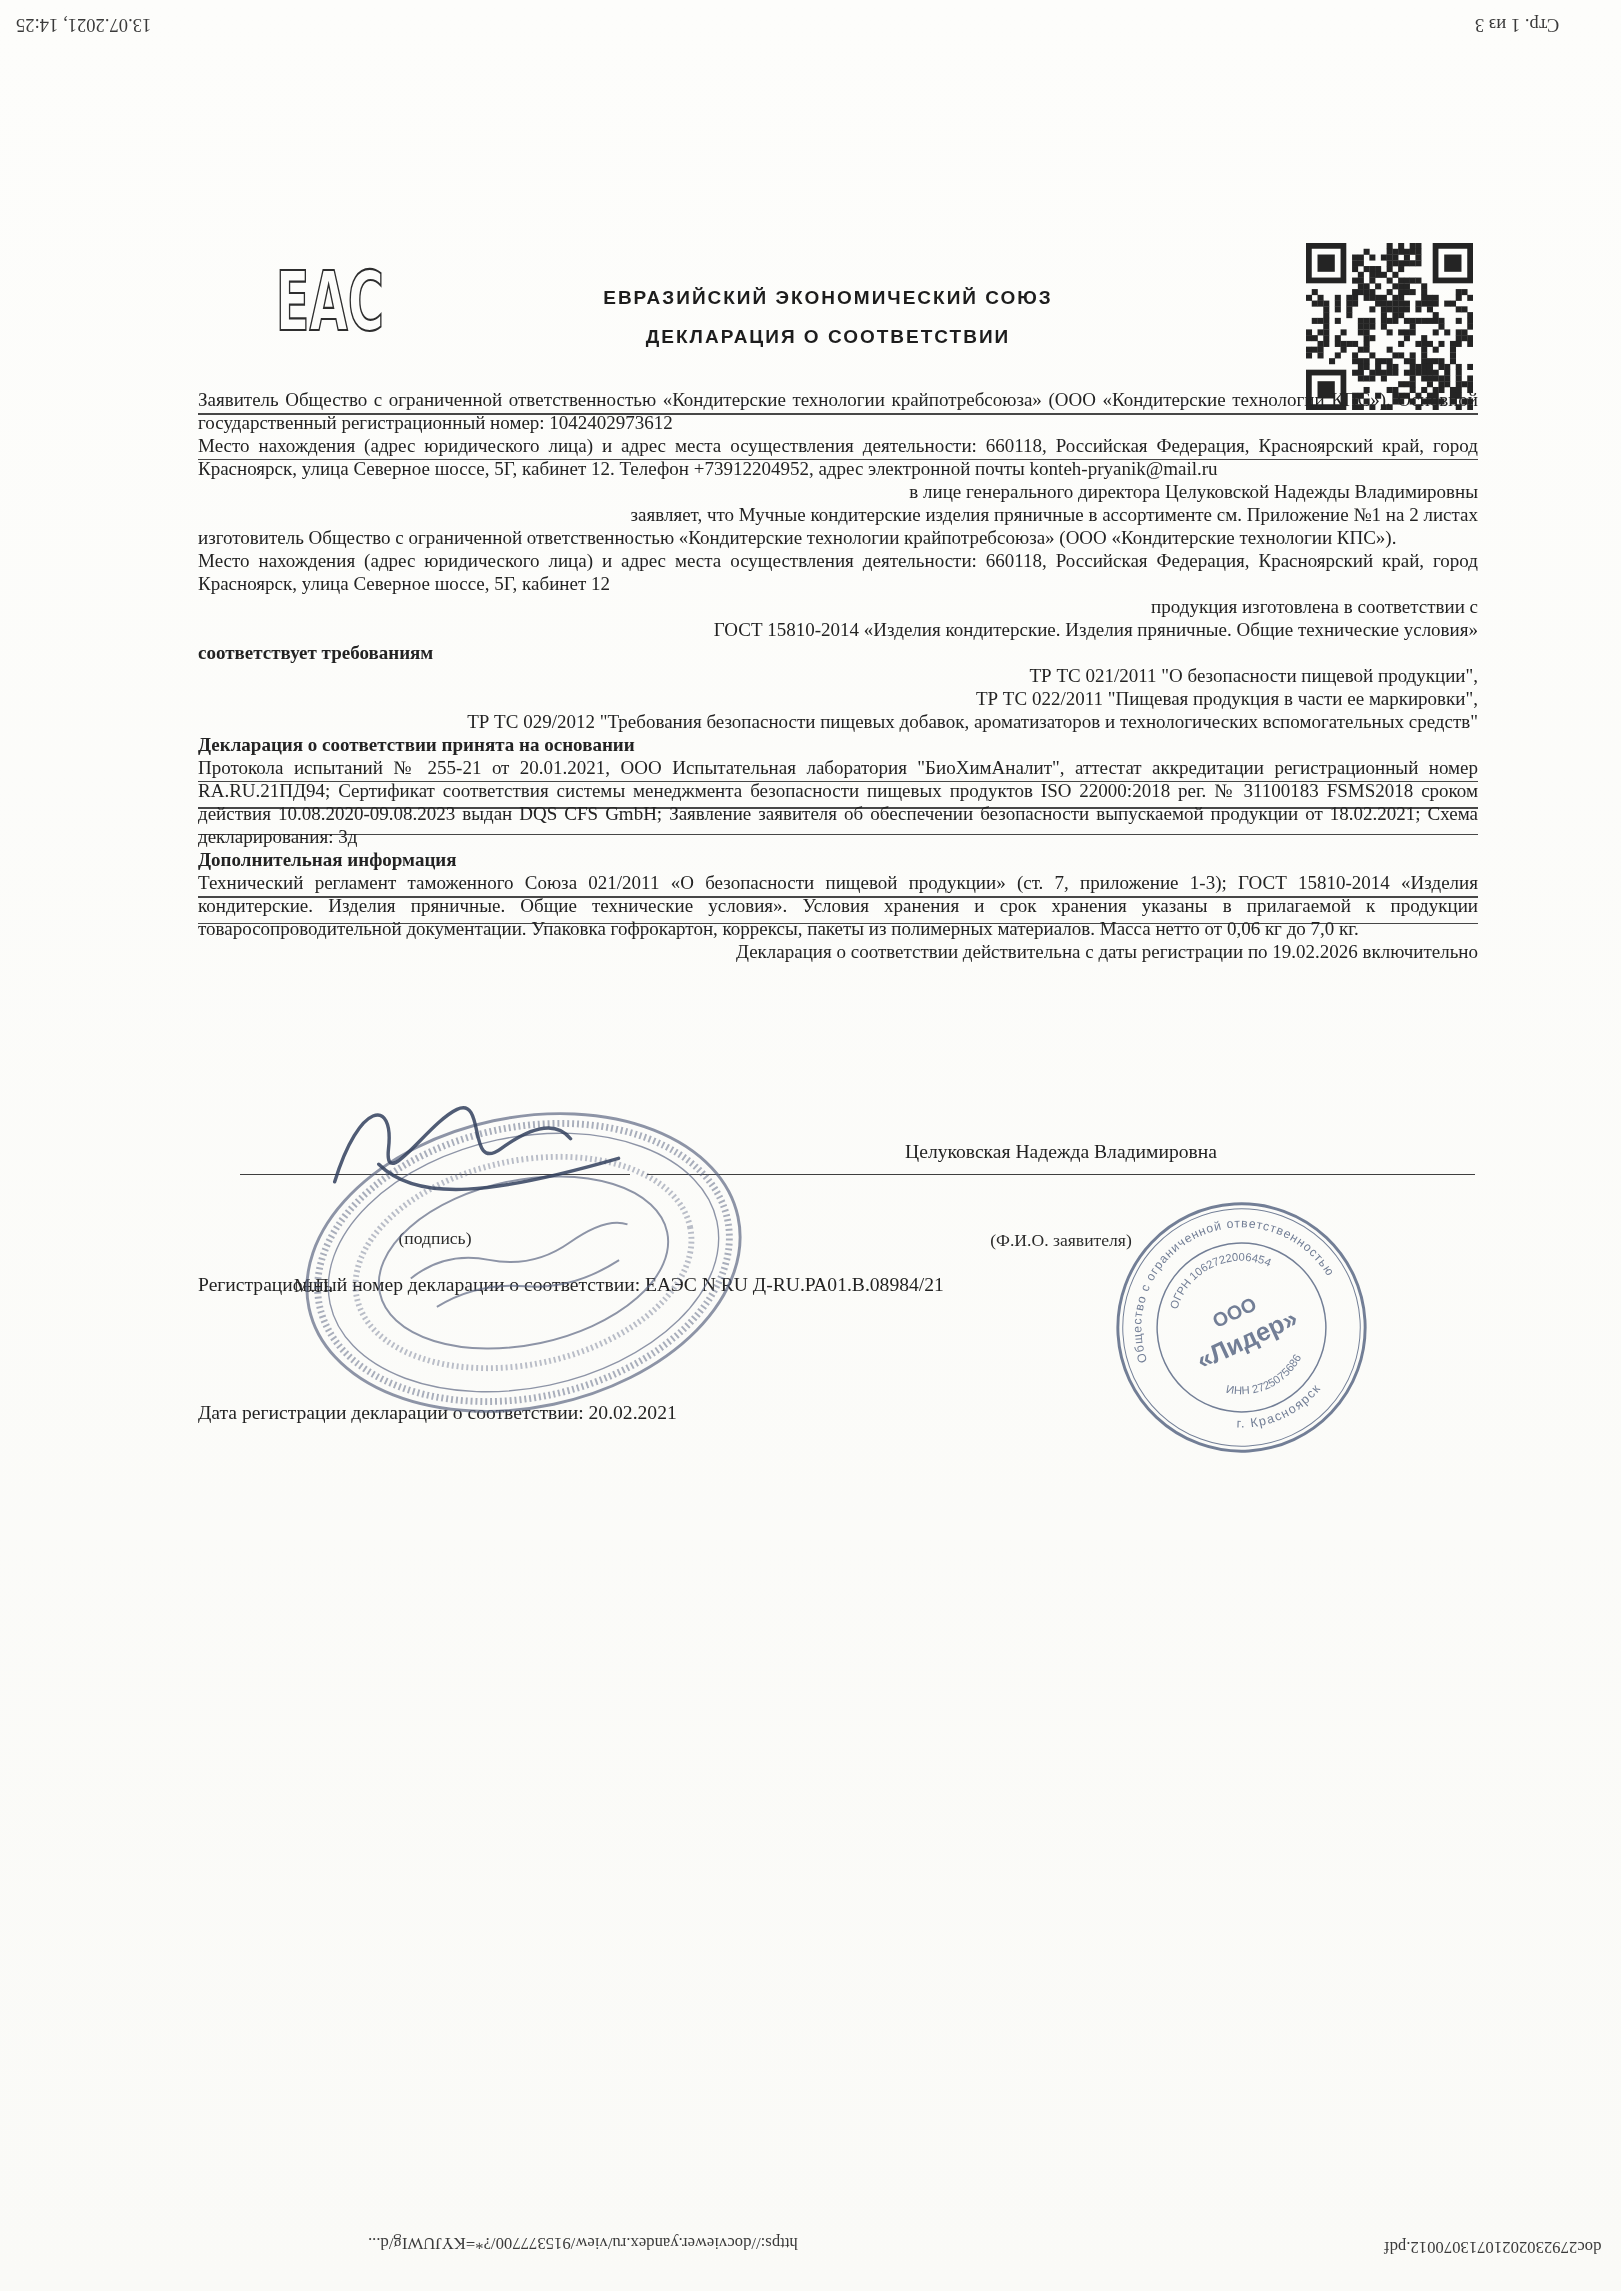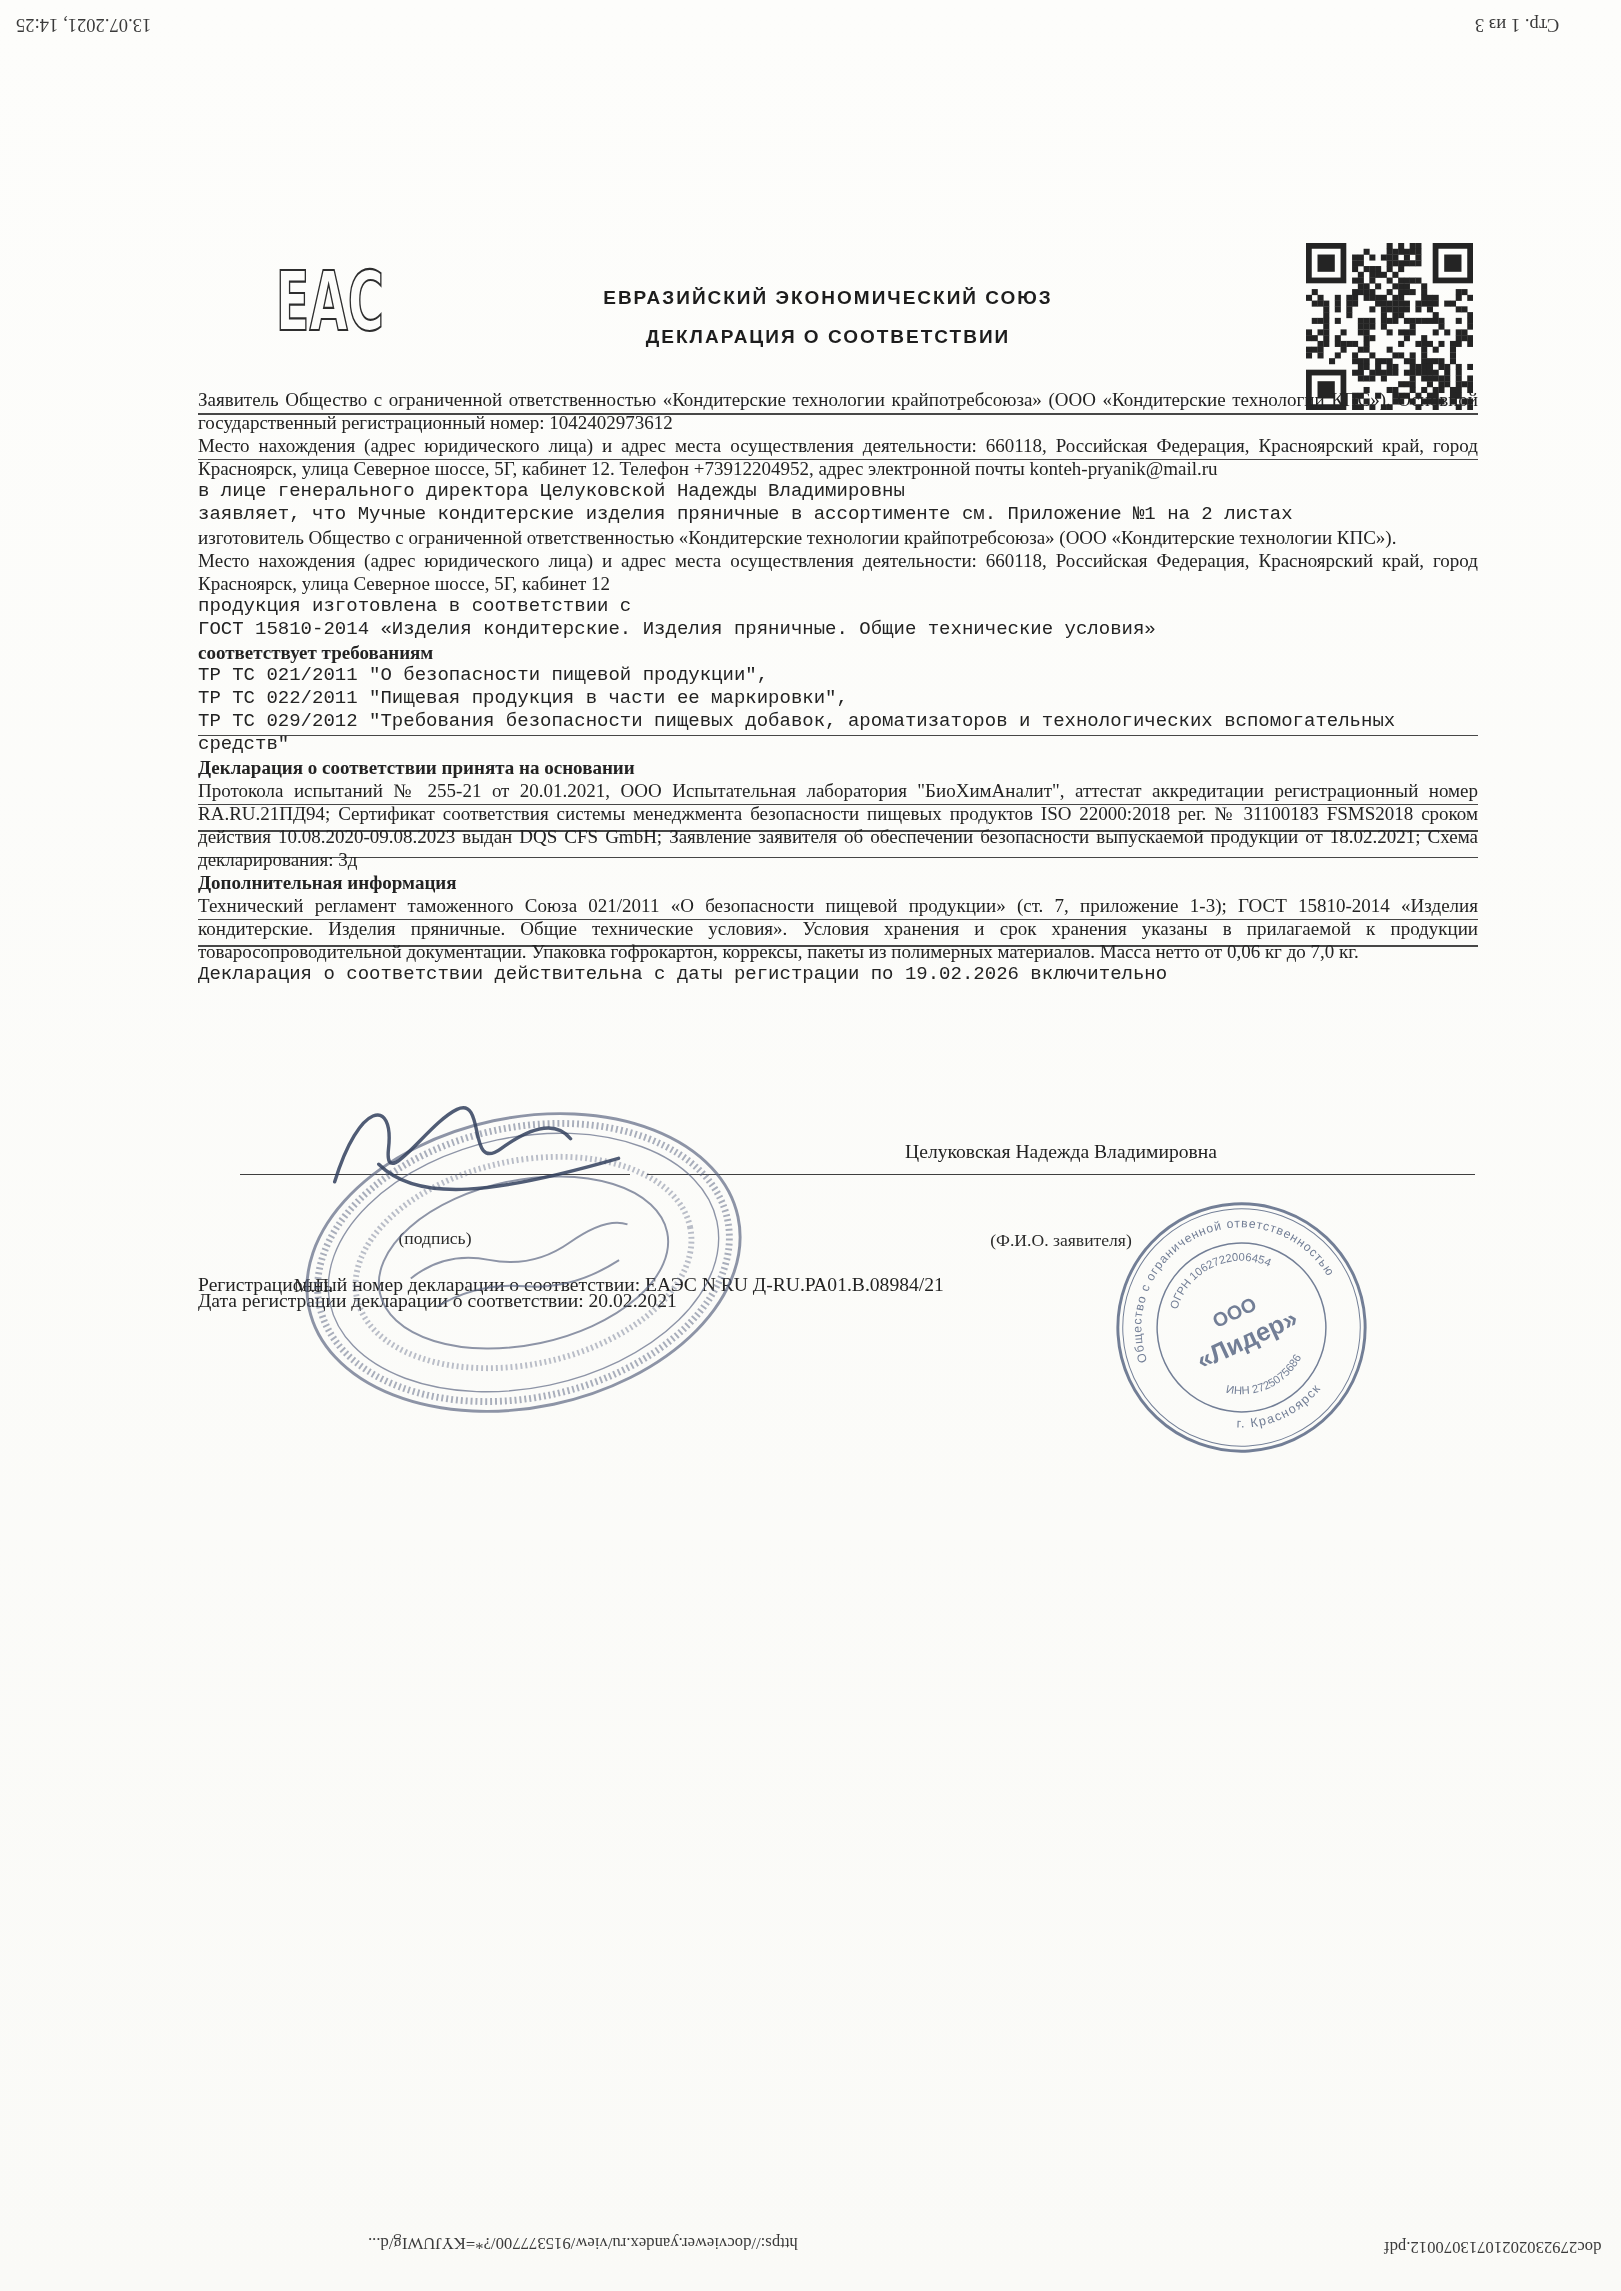--- a/index.html
+++ b/index.html
@@ -25,21 +25,21 @@
     font-weight: bold; font-size: 19px; line-height: 39px;
     letter-spacing: 2px; color: #1d1d1d;
   }
   #eac-logo { position: absolute; left: 272px; top: 245px; width: 116px; height: 112px; }
   #qr-box { position: absolute; left: 1306px; top: 243px; width: 167px; height: 167px; }
   #body-flow {
     position: absolute; left: 198px; top: 388px; width: 1280px;
     font-size: 19px; line-height: 23px;
   }
   #body-flow p { margin: 0; text-align: justify; }
-  #body-flow p.left { text-align: left; font-family: Liberation Mono, monospace; }
+  #body-flow p.left { text-align: right; }
   #body-flow p.lbl { font-weight: bold; text-align: left; }
   .u {
     background-image: repeating-linear-gradient(to bottom,
       transparent 0px, transparent 25px, #474747 25px, #474747 26.5px);
   }
   .sigline { position: absolute; border-top: 1.6px solid #3f3f3f; }
   .small-label { font-size: 17.6px; color: #2b2b2b; margin-top: 48px; }
   .centered { text-align: center; }
   .regline { position: absolute; left: 198px; width: 1280px; font-size: 19.6px; }
   #oval-stamp { position: absolute; left: 292px; top: 1100px; width: 463px; height: 325px; opacity: 0.68; }
@@ -408,21 +408,21 @@
 
   <div class="sigline" style="left:240px; top:1174px; width:390px;"></div>
   <div class="abs small-label centered" style="left:240px; top:1180px; width:390px;">(подпись)</div>
   <div class="abs small-label" style="left:294px; top:1227px; font-size:18.6px;">М.П.</div>
 
   <div class="abs centered" style="left:647px; top:1141px; width:828px; font-size:19.6px;">Целуковская Надежда Владимировна</div>
   <div class="sigline" style="left:647px; top:1174px; width:828px;"></div>
   <div class="abs small-label centered" style="left:647px; top:1182px; width:828px;">(Ф.И.О. заявителя)</div>
 
   <div class="regline" style="top:1274px;">Регистрационный номер декларации о соответствии: ЕАЭС N RU Д-RU.РА01.В.08984/21</div>
-  <div class="regline" style="top:1290px;">Дата регистрации декларации о соответствии: 20.02.2021</div>
+  <div class="regline" style="top:1402px;">Дата регистрации декларации о соответствии: 20.02.2021</div>
 
   <svg id="oval-stamp" viewBox="0 0 472 332">
     <g transform="rotate(-12 236 166)" fill="none" stroke="#5a6480">
       <ellipse cx="236" cy="166" rx="224" ry="148" stroke-width="3"></ellipse>
       <ellipse cx="236" cy="166" rx="202" ry="128" stroke-width="1.4"></ellipse>
       <ellipse cx="236" cy="166" rx="150" ry="84" stroke-width="2"></ellipse>
       <ellipse cx="236" cy="166" rx="213" ry="138" stroke-width="7" stroke-dasharray="2 3" opacity="0.75"></ellipse>
       <ellipse cx="236" cy="166" rx="174" ry="104" stroke-width="6" stroke-dasharray="2 3" opacity="0.6"></ellipse>
       <path d="M 120 158 q 40 -20 82 -2 t 84 0 t 62 -6" stroke-width="2"></path>
       <path d="M 140 192 q 45 -16 92 -2 t 100 -6" stroke-width="2"></path>

